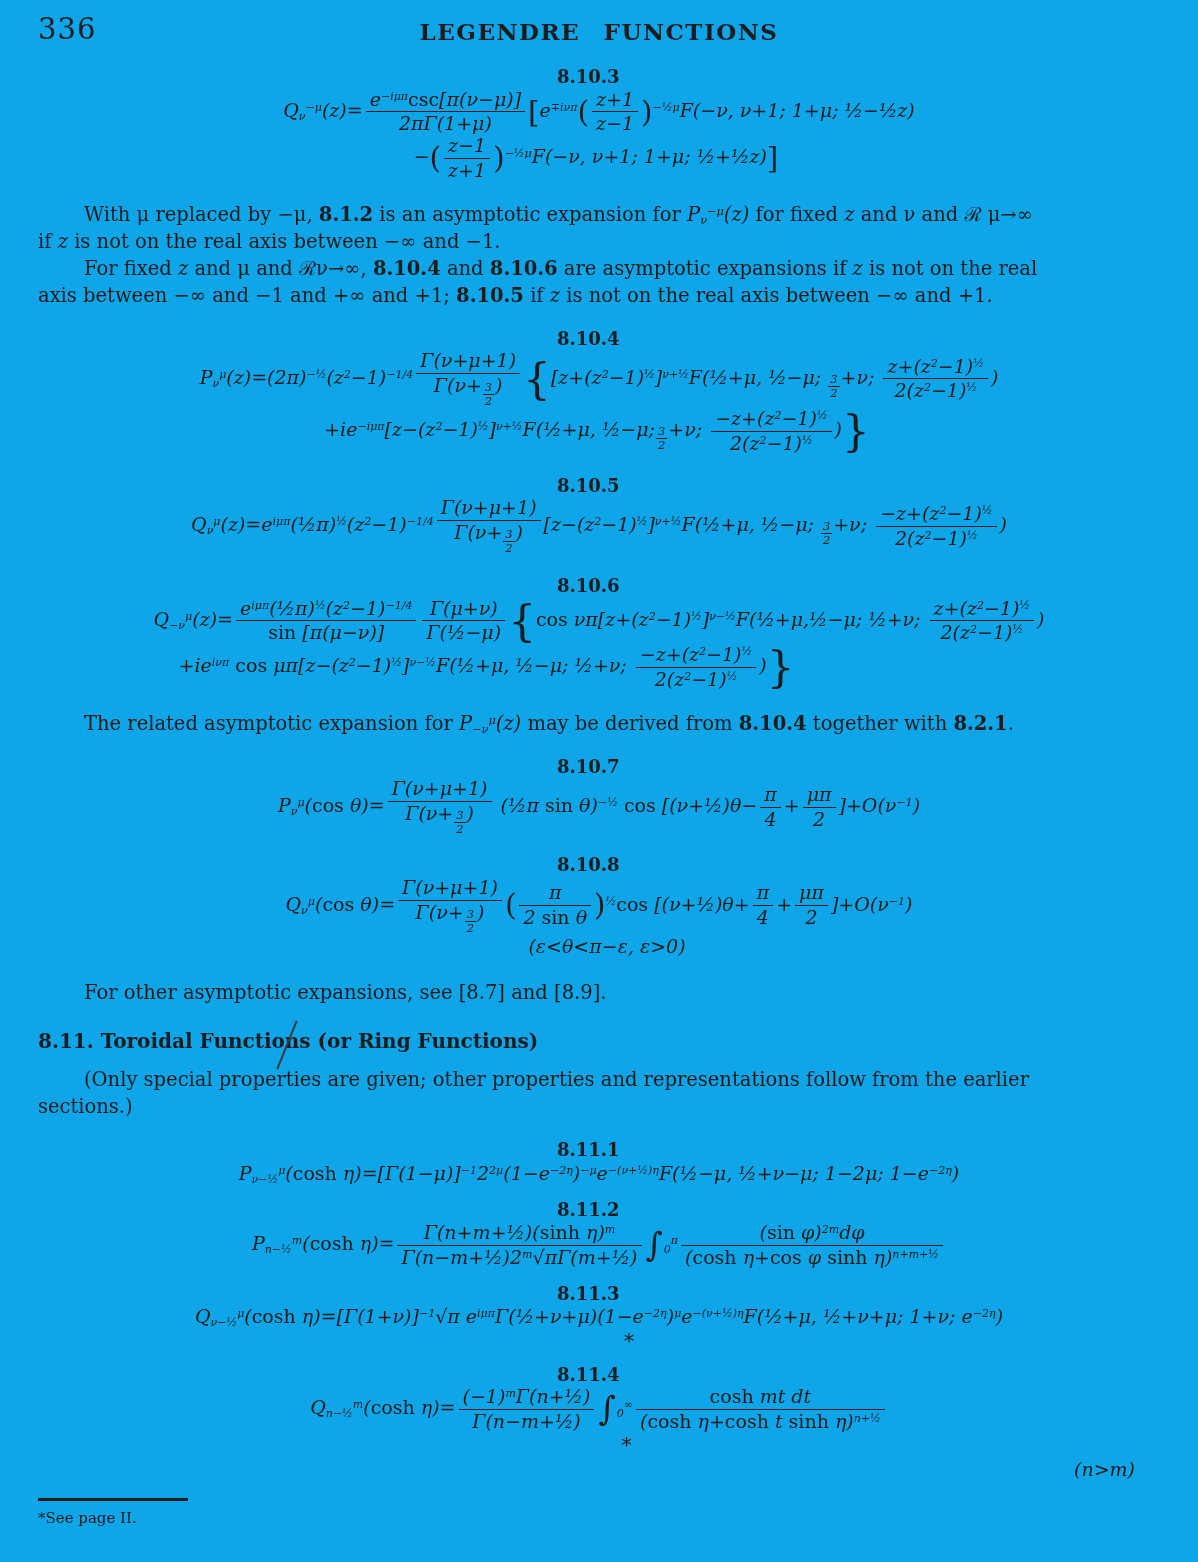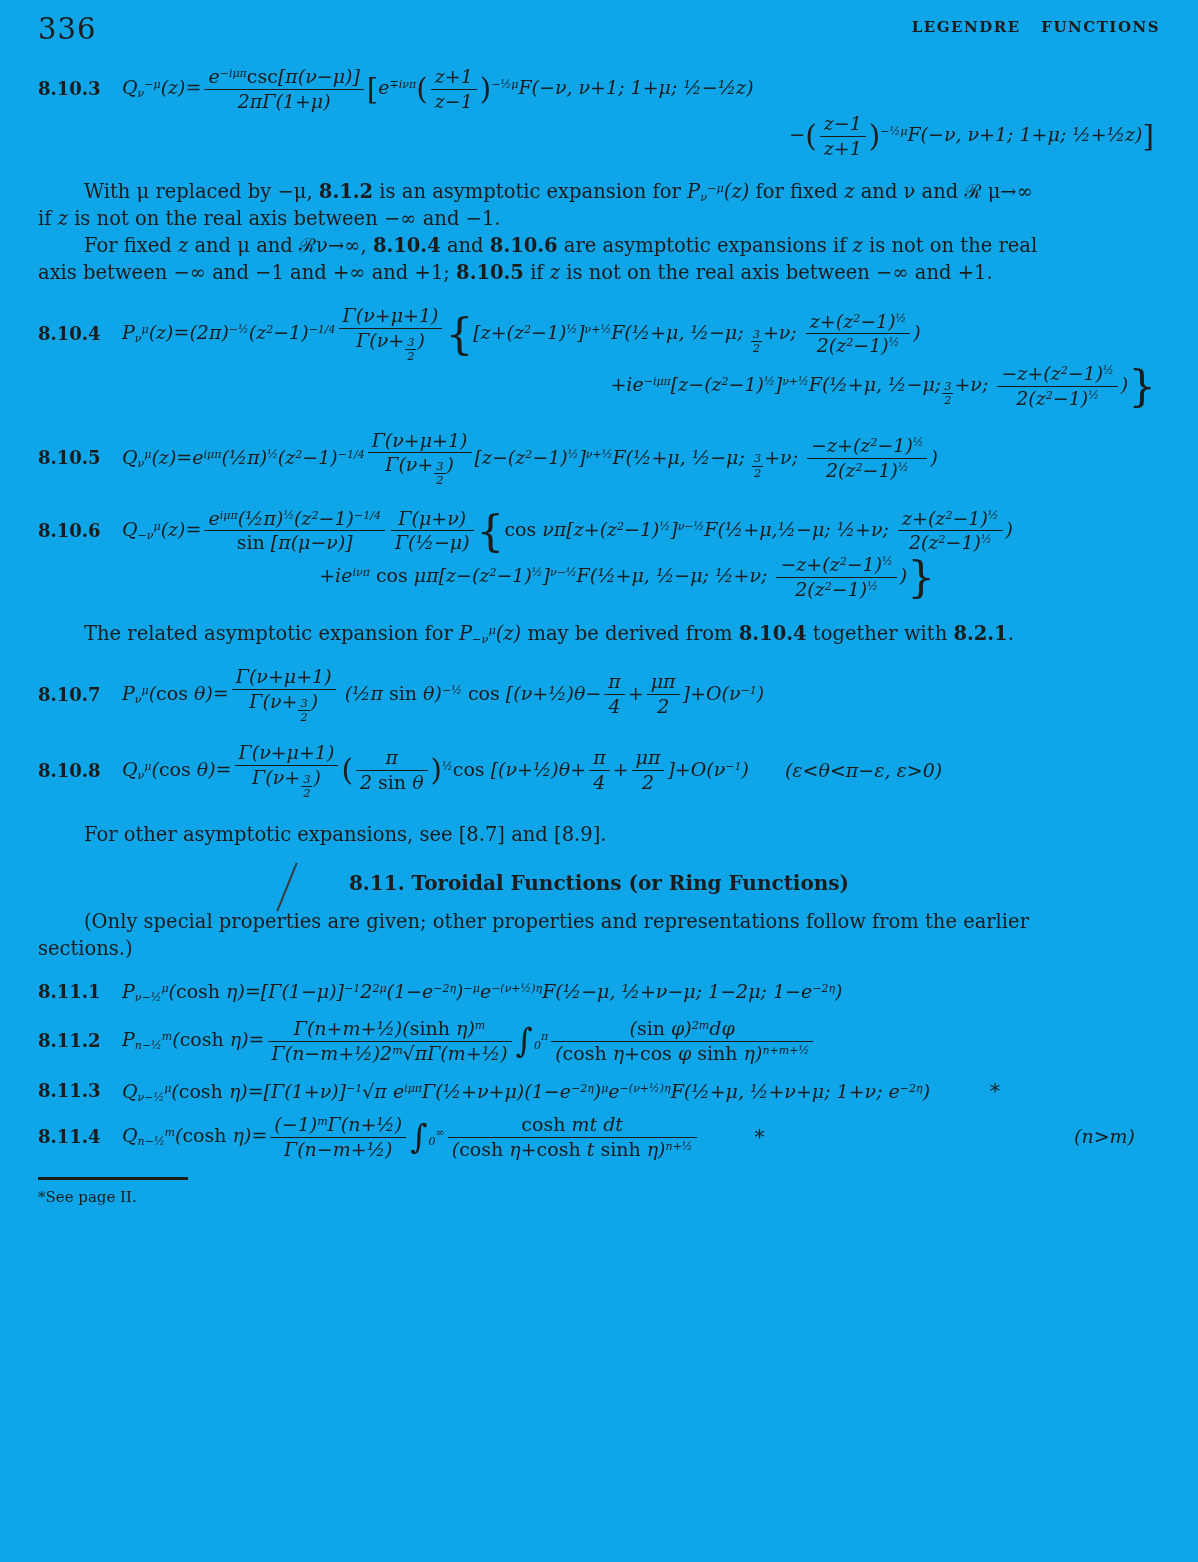--- a/index.html
+++ b/index.html
@@ -6,24 +6,24 @@
   .page{
     width:1198px;height:1562px;margin:0 auto;box-sizing:border-box;
     background:#0ea5e9;color:#1c1c1c;
     font-family:"DejaVu Serif", serif;
     padding:12px 38px 0 38px;
     position:relative;overflow:hidden;
   }
   
   .running-head{position:relative;height:40px;}
   .page-num{font-size:29px;letter-spacing:1px;}
-  .head-title{position:absolute;left:0;right:0;top:6px;text-align:right;
-    font-size:15px;font-weight:700;letter-spacing:1.5px;word-spacing:14px;}
-  
-  .eq-line{display:flex;align-items:center;font-size:19px;line-height:1.25;white-space:nowrap;}
+  .head-title{position:absolute;left:0;right:0;top:6px;text-align:center;
+    font-size:23px;font-weight:700;letter-spacing:1.5px;word-spacing:14px;}
+  
+  .eq-line{display:flex;align-items:center;font-size:19px;line-height:1.25;white-space:nowrap;flex-direction:column;}
   .eq-num{width:84px;flex:none;font-weight:700;font-style:normal;font-size:18px;}
   .math{font-style:italic;}
   .rm{font-style:normal;}
   .bold{font-weight:700;font-style:normal;}
   .ital{font-style:italic;}
   sup{font-size:0.58em;line-height:0;vertical-align:0.55em;}
   sub{font-size:0.58em;line-height:0;vertical-align:-0.25em;}
   .frac{display:inline-flex;flex-direction:column;text-align:center;vertical-align:middle;margin:0 3px;}
   .fnum{display:block;padding:0 4px 1px 4px;border-bottom:1.4px solid currentColor;line-height:1.15;}
   .fden{display:block;padding:1px 4px 0 4px;line-height:1.15;}
@@ -31,21 +31,21 @@
   .sfrac .fnum{padding:0 2px;border-bottom-width:1px;}
   .sfrac .fden{padding:0 2px;}
   .bigd{font-size:1.55em;font-style:normal;line-height:0.85;vertical-align:middle;}
   .Bigd{font-size:2.3em;font-style:normal;line-height:0.75;vertical-align:middle;}
   .intg{font-size:1.75em;font-style:normal;line-height:0.75;vertical-align:middle;margin:0 1px;}
   
   .para{font-size:19.5px;line-height:1.38;}
   .pline{white-space:nowrap;}
   .indent{text-indent:46px;}
   
-  .section-heading{position:relative;text-align:center;font-size:20px;font-weight:700;}
+  .section-heading{position:relative;font-size:20px;font-weight:700;}
   .pencil-mark{position:absolute;left:248px;top:-10px;width:2px;height:52px;
     background:#3a3a3a;transform:rotate(22deg);}
   
   .side-note{margin-left:auto;font-style:italic;font-size:19px;}
   .star{font-style:normal;font-size:20px;}
   
   .foot-rule{width:150px;height:3px;background:#1c1c1c;margin:16px 0 8px 0;}
   .footnote{font-size:15px;}
   
   .mt8{}.mt10{margin-top:10px;}.mt14{margin-top:14px;}

